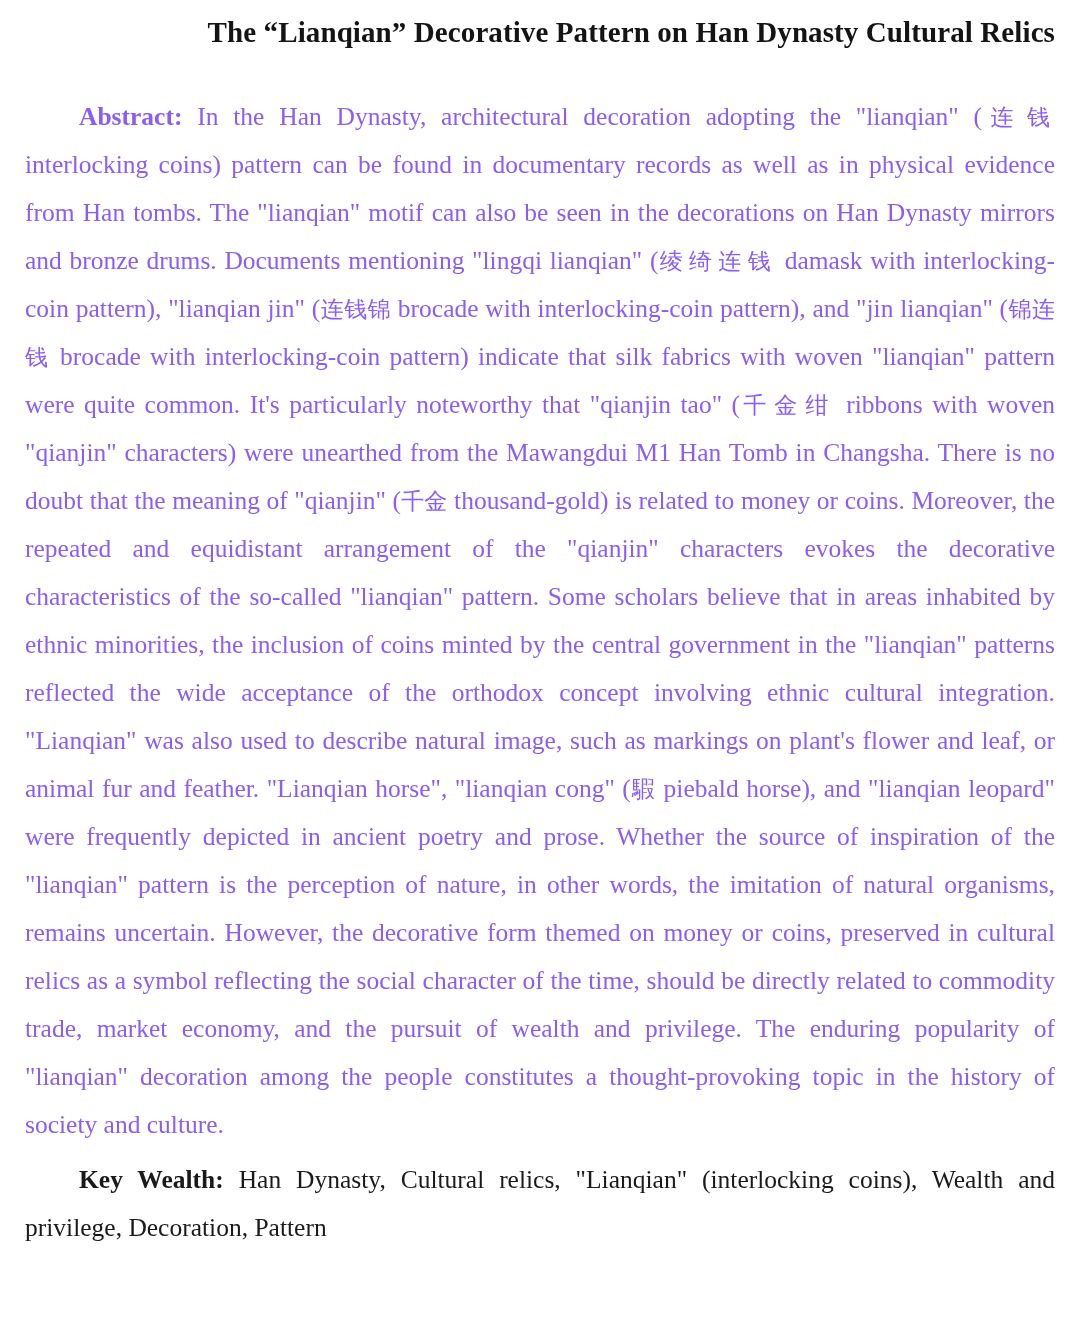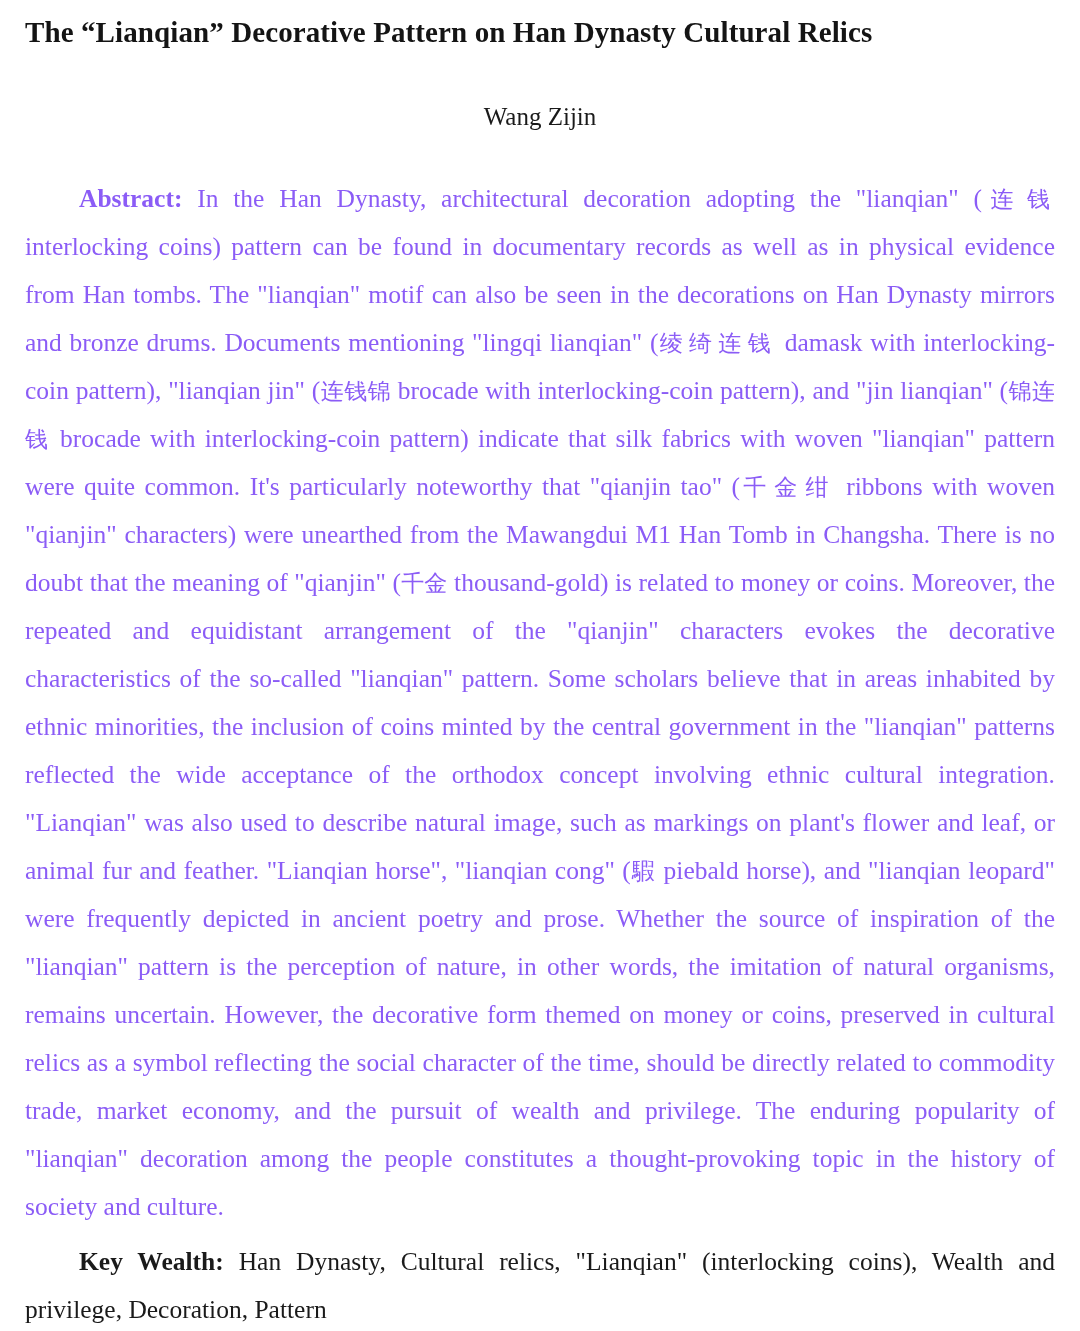--- a/index.html
+++ b/index.html
@@ -18,21 +18,21 @@
   .page {
     width: 1080px;
     height: 1331px;
     position: relative;
     box-sizing: border-box;
     padding: 0 25px;
   }
   .title {
     font-size: 29px;
     font-weight: bold;
-    text-align: left;
+    text-align: right;
     line-height: 1.25;
     margin: 14px 0 0 0;
     letter-spacing: 0.1px;
     color: #141414;
   }
   .author {
     font-size: 25px;
     font-weight: normal;
     text-align: center;
     margin: 52px 0 0 0;
@@ -71,21 +71,20 @@
     letter-spacing: 5px;
   }
 </style>
 </head>
 <body>
 
 <div class="page">
 
   <h1 class="title">The “Lianqian” Decorative Pattern on Han Dynasty Cultural Relics</h1>
 
-  <div class="author">Wang Zijin</div>
 
   <p class="abstract">
     <span class="lbl">Abstract:</span><span id="abstract-body"> In the Han Dynasty, architectural decoration adopting the "lianqian" (<span class="cjk-sp">连钱</span> interlocking coins) pattern can be found in documentary records as well as in physical evidence from Han tombs. The "lianqian" motif can also be seen in the decorations on Han Dynasty mirrors and bronze drums. Documents mentioning "lingqi lianqian" (<span class="cjk-sp">绫绮连钱</span> damask with interlocking-coin pattern), "lianqian jin" (<span class="cjk">连钱锦</span> brocade with interlocking-coin pattern), and "jin lianqian" (<span class="cjk">锦连钱</span> brocade with interlocking-coin pattern) indicate that silk fabrics with woven "lianqian" pattern were quite common. It's particularly noteworthy that "qianjin tao" (<span class="cjk-sp">千金绀</span> ribbons with woven "qianjin" characters) were unearthed from the Mawangdui M1 Han Tomb in Changsha. There is no doubt that the meaning of "qianjin" (<span class="cjk">千金</span> thousand-gold) is related to money or coins. Moreover, the repeated and equidistant arrangement of the "qianjin" characters evokes the decorative characteristics of the so-called "lianqian" pattern. Some scholars believe that in areas inhabited by ethnic minorities, the inclusion of coins minted by the central government in the "lianqian" patterns reflected the wide acceptance of the orthodox concept involving ethnic cultural integration. "Lianqian" was also used to describe natural image, such as markings on plant's flower and leaf, or animal fur and feather. "Lianqian horse", "lianqian cong" (<span class="cjk">騢</span> piebald horse), and "lianqian leopard" were frequently depicted in ancient poetry and prose. Whether the source of inspiration of the "lianqian" pattern is the perception of nature, in other words, the imitation of natural organisms, remains uncertain. However, the decorative form themed on money or coins, preserved in cultural relics as a symbol reflecting the social character of the time, should be directly related to commodity trade, market economy, and the pursuit of wealth and privilege. The enduring popularity of "lianqian" decoration among the people constitutes a thought-provoking topic in the history of society and culture.</span>
   </p>
 
   <p class="keywords">
     <span class="lbl">Key Wealth:</span><span> Han Dynasty, Cultural relics, "Lianqian" (interlocking coins), Wealth and privilege, Decoration, Pattern</span>
   </p>
 
 </div>

